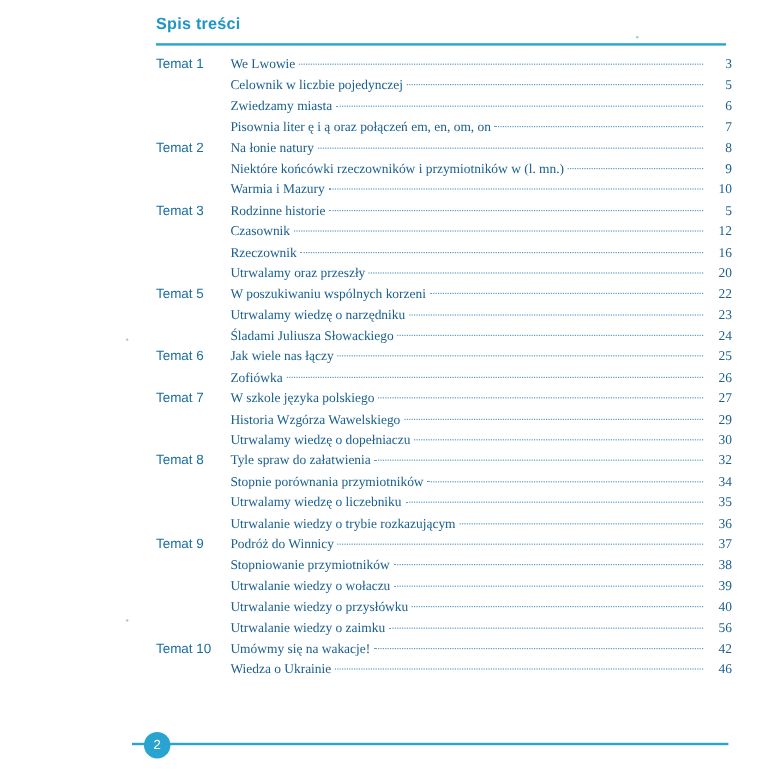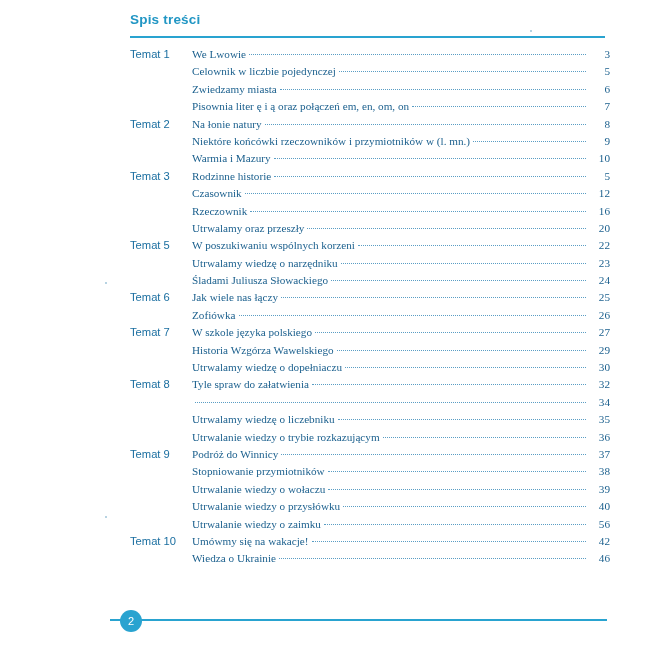--- a/index.html
+++ b/index.html
@@ -288,20 +288,21 @@
           <span class="topic">Temat 8</span>
           <span class="entry">
             <span class="entry-label">Tyle spraw do załatwienia</span>
             <span class="dots"></span>
             <span class="page-no">32</span>
           </span>
         </div>
         <div class="toc-row">
           <span class="topic"></span>
           <span class="entry">
+            <span class="entry-label">Stopnie porównania przymiotników</span>
             <span class="dots"></span>
             <span class="page-no">34</span>
           </span>
         </div>
         <div class="toc-row">
           <span class="topic"></span>
           <span class="entry">
             <span class="entry-label">Utrwalamy wiedzę o liczebniku</span>
             <span class="dots"></span>
             <span class="page-no">35</span>

